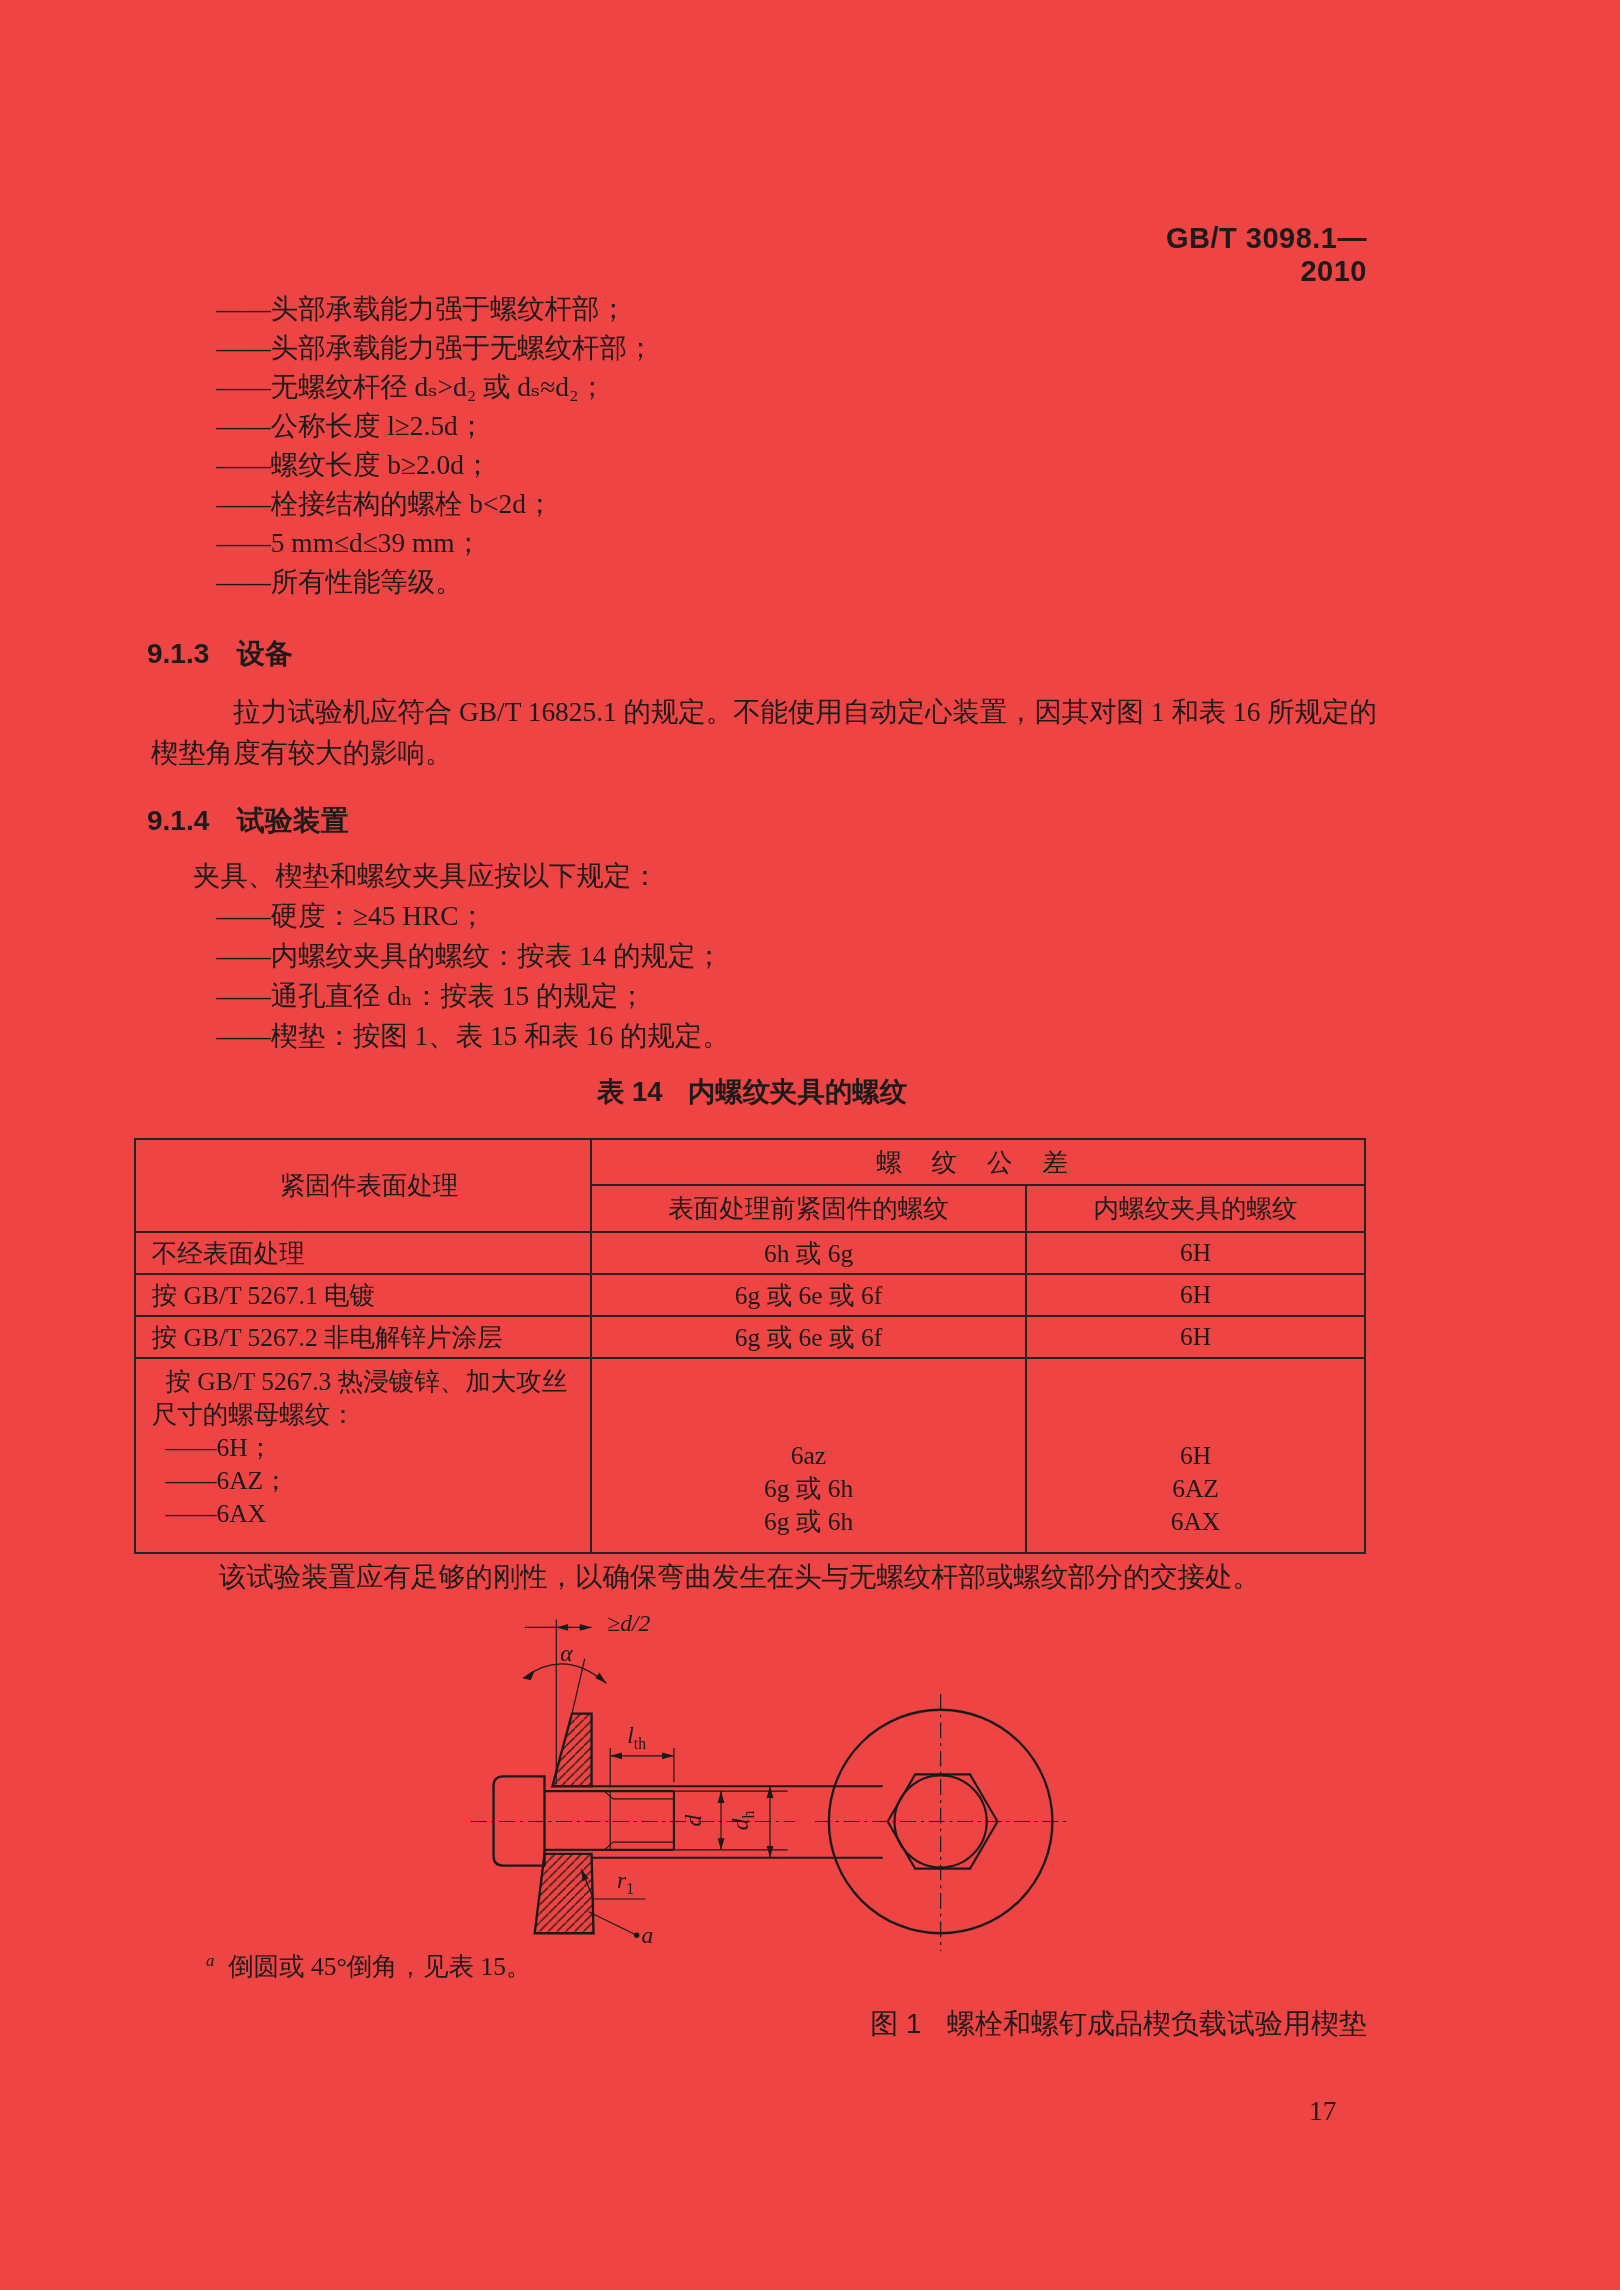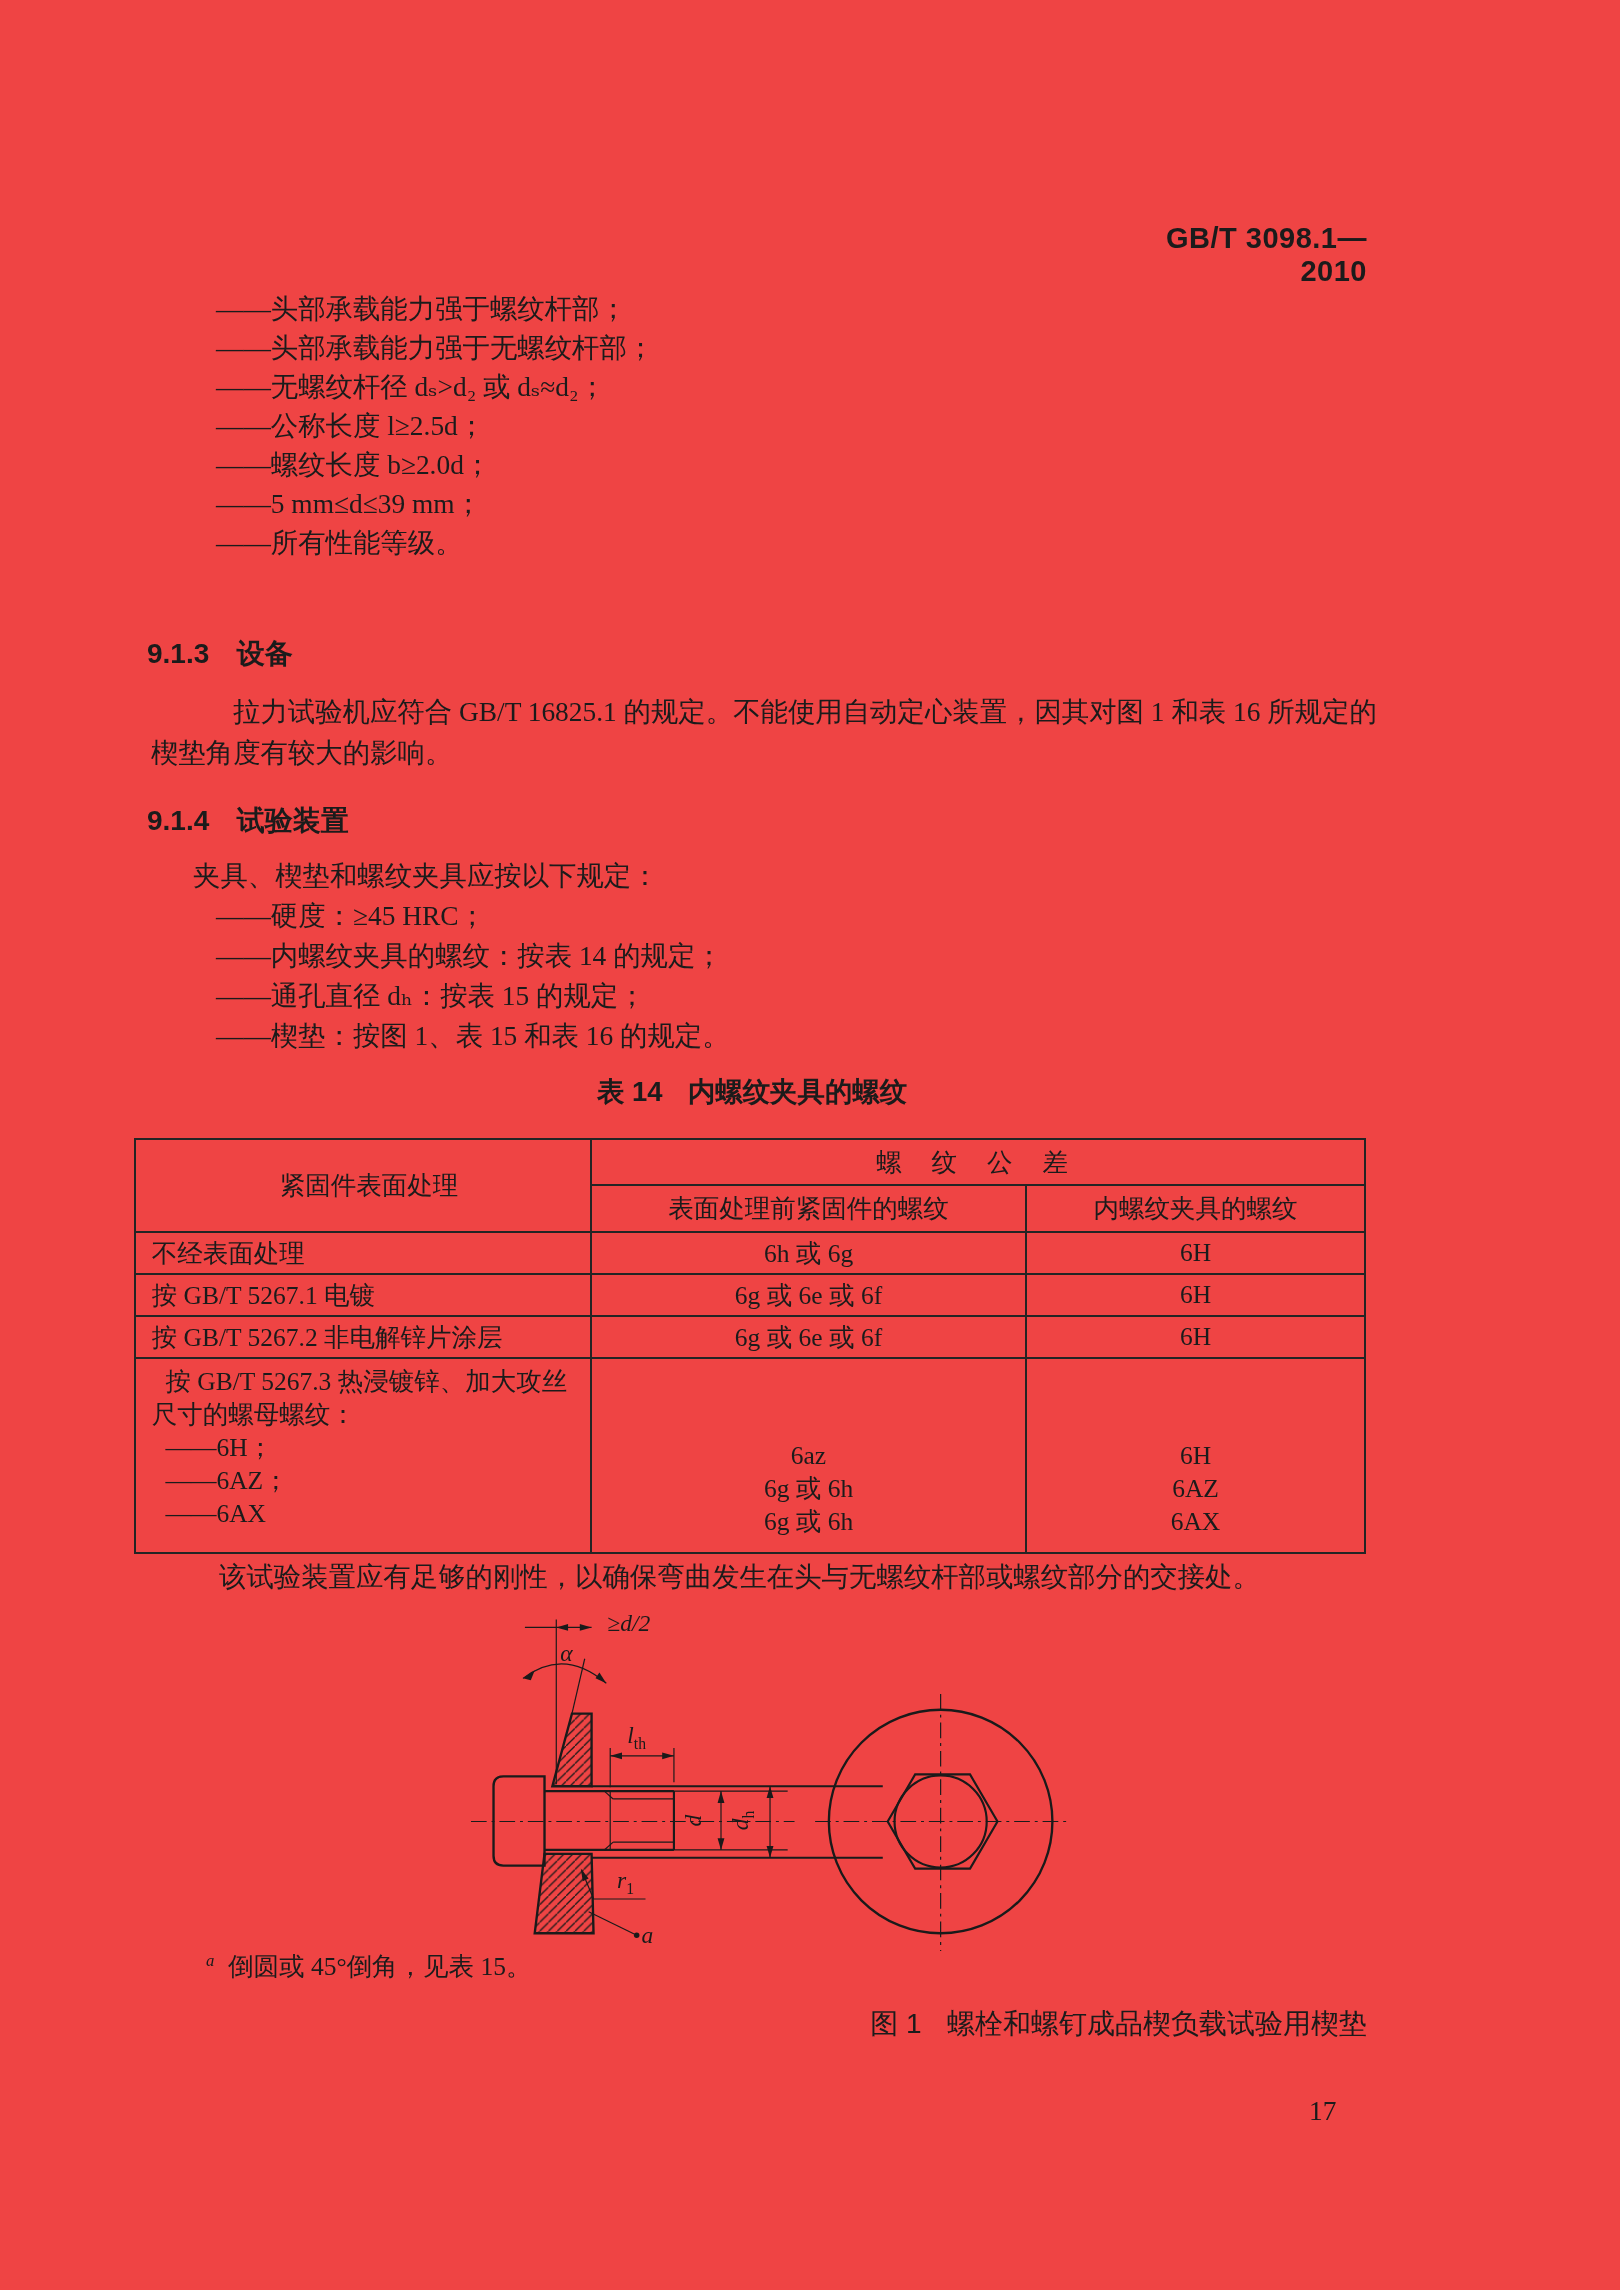--- a/index.html
+++ b/index.html
@@ -66,20 +66,21 @@
 <div class="page">
 
   <div class="abs std-code" style="left:1127px; top:222px; width:240px;">GB/T 3098.1—2010</div>
 
   <div class="abs blist" style="left:216px; top:290px;">
     <div class="bi">——头部承载能力强于螺纹杆部；</div>
     <div class="bi">——头部承载能力强于无螺纹杆部；</div>
     <div class="bi">——无螺纹杆径 dₛ&gt;d₂ 或 dₛ≈d₂；</div>
     <div class="bi">——公称长度 l≥2.5d；</div>
     <div class="bi">——螺纹长度 b≥2.0d；</div>
+    <div class="bi">——栓接结构的螺栓 b&lt;2d；</div>
     <div class="bi">——5 mm≤d≤39 mm；</div>
     <div class="bi">——所有性能等级。</div>
   </div>
 
   <div class="abs heading" style="left:147px; top:635px;">
     <span class="h-num">9.1.3</span><span>设备</span>
   </div>
   <div class="abs para" style="left:151px; top:692px; width:1231px;">
     <div class="indent">拉力试验机应符合 GB/T 16825.1 的规定。不能使用自动定心装置，因其对图 1 和表 16 所规定的</div>
     <div>楔垫角度有较大的影响。</div>

